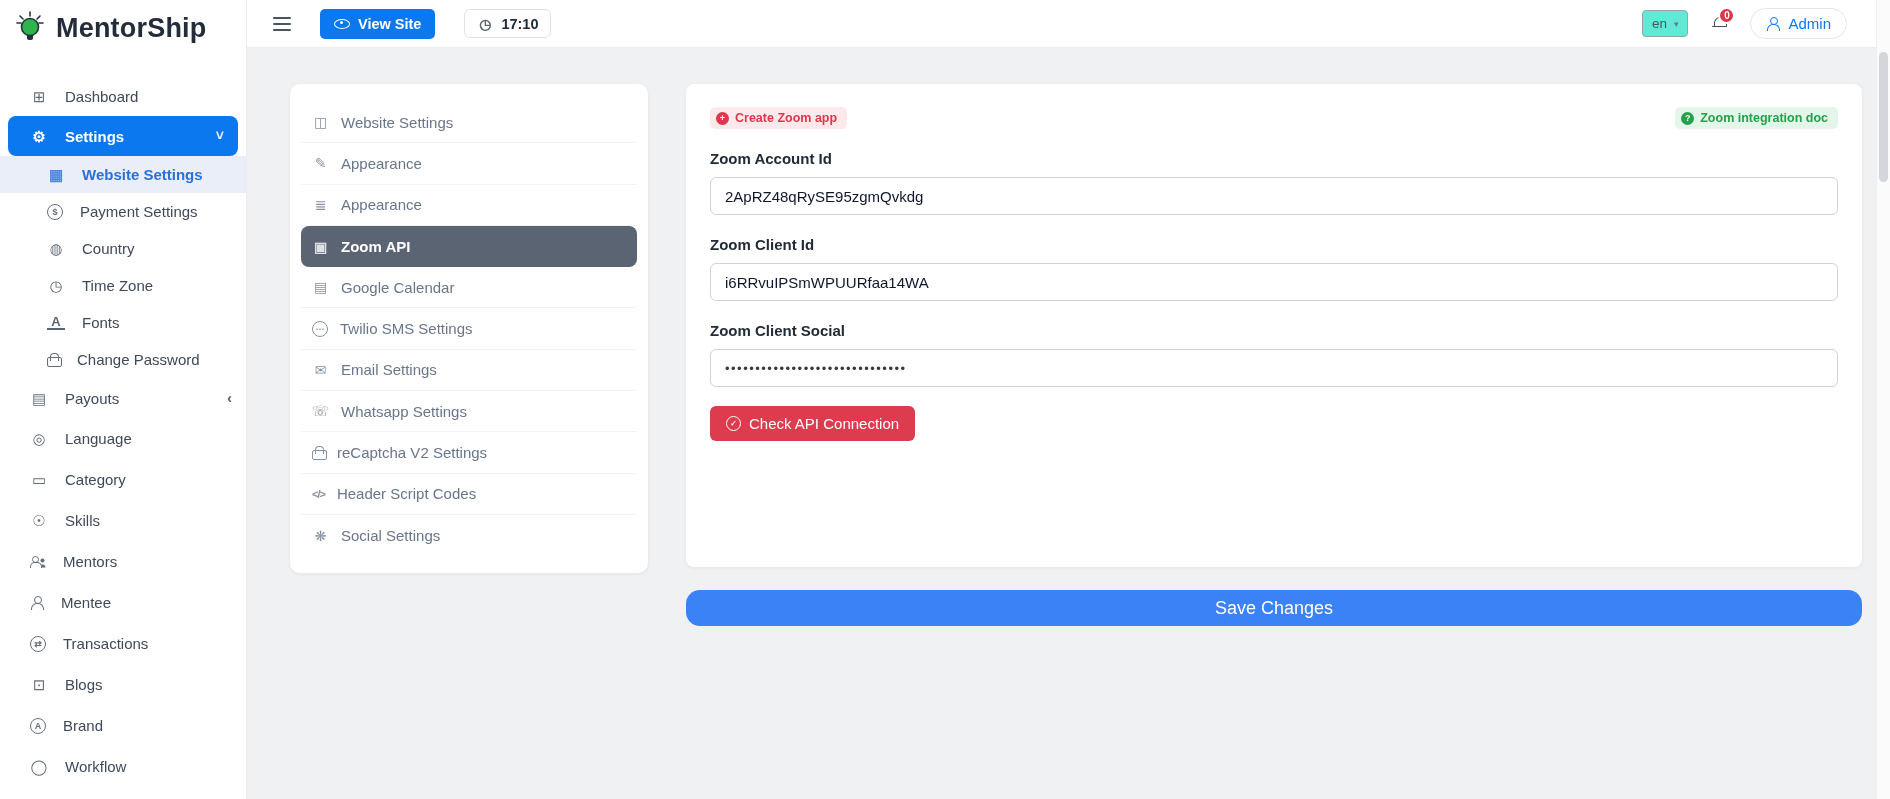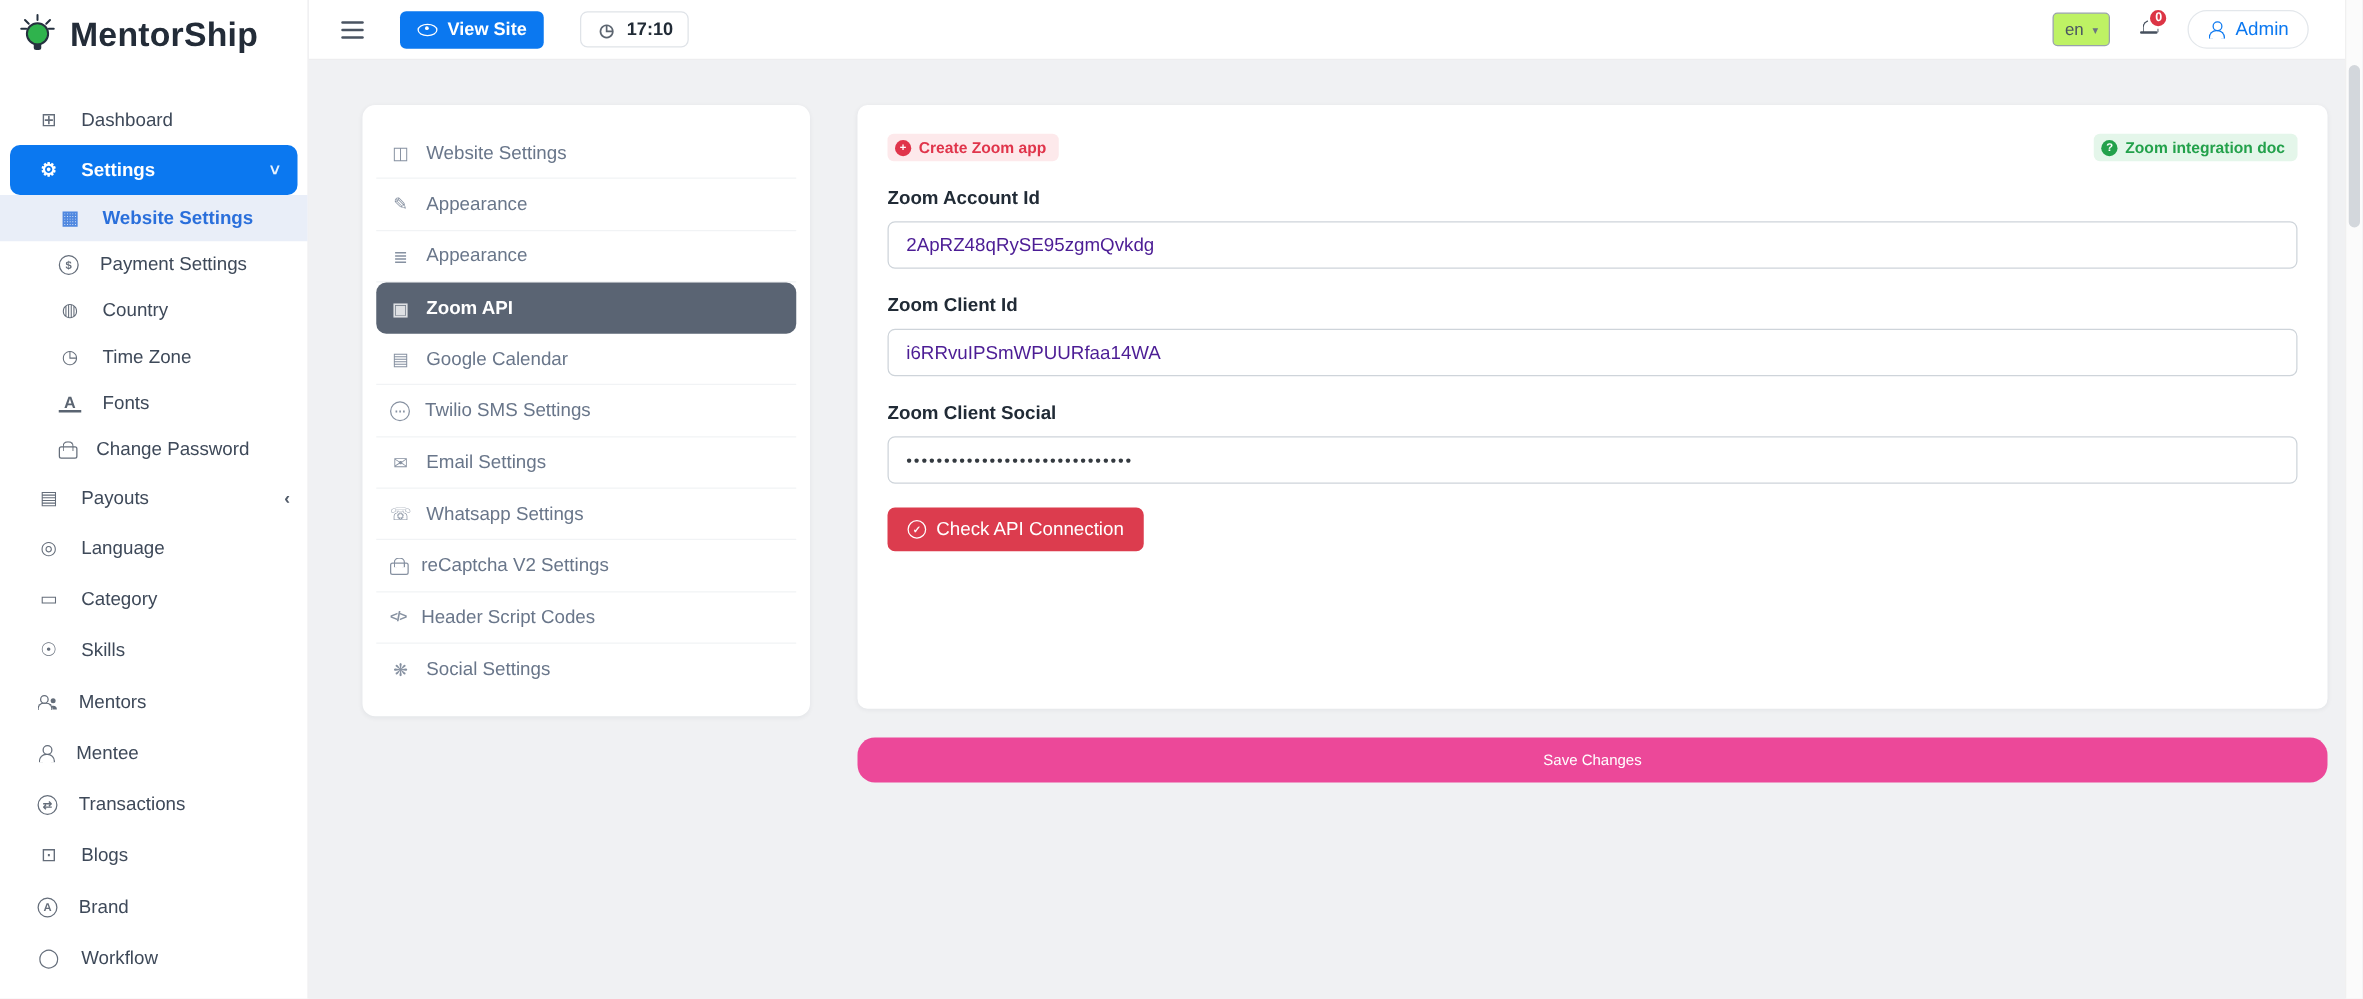--- a/index.html
+++ b/index.html
@@ -44,21 +44,21 @@
   .eye-icon::after { content:""; position:absolute; top:1.8px; left:5px; width:3.2px; height:3.2px; border-radius:50%; background:#fff; }
   .hamburger-icon { display:inline-block; width:18px; height:2px; background:#4a5462; border-radius:1px; box-shadow:0 -6px 0 #4a5462, 0 6px 0 #4a5462; }
 
   
   .topbar { position:absolute; left:236px; top:0; width:1643px; height:48px; background:#ffffff; border-bottom:1px solid #ededef; display:flex; align-items:center; z-index:4; }
   .tb-left { display:flex; align-items:center; gap:29px; padding-left:37px; }
   .btn-primary { display:inline-flex; align-items:center; gap:8px; background:#0b78f0; color:#fff; border:none; border-radius:5px; height:30px; padding:0 14px; font-size:14.5px; font-weight:700; font-family:inherit; cursor:pointer; }
   .time-badge { display:inline-flex; align-items:center; gap:7px; border:1px solid #dfe3e8; border-radius:6px; height:29px; padding:0 11px; color:#212b36; font-size:14.5px; font-weight:600; background:#fff; }
   .time-badge .i { font-size:14px; color:#343f4d; }
   .tb-right { margin-left:auto; display:flex; align-items:center; gap:24px; padding-right:32px; }
-  .lang-select { display:inline-flex; align-items:center; gap:7px; border:1px solid #99a2ac; border-radius:4px; height:27px; padding:0 9px; font-size:13.5px; color:#4a5462; background:#bef264; cursor:pointer; }
+  .lang-select { display:inline-flex; align-items:center; gap:7px; border:1px solid #99a2ac; border-radius:4px; height:27px; padding:0 9px; font-size:13.5px; color:#4a5462; background:#5eead4; cursor:pointer; }
   .lang-select .caret { font-size:9px; color:#6b7480; }
   .bell-wrap { position:relative; cursor:pointer; margin-top:3px; }
   .notif-badge { position:absolute; top:-9px; right:-9px; min-width:17px; height:17px; background:#dc3545; color:#fff; font-size:10px; font-weight:700; border-radius:50%; border:2px solid #fff; display:flex; align-items:center; justify-content:center; }
   .admin-pill { display:inline-flex; align-items:center; gap:8px; border:1px solid #e3e7eb; border-radius:16px; height:31px; padding:0 15px; color:#0b78f0; font-size:15px; font-weight:500; background:#fff; cursor:pointer; }
   .admin-pill .person-icon { opacity:1; }
 
   
   .content { position:absolute; left:247px; top:48px; width:1629px; height:751px; background:#f0f1f3; }
 
   .subnav-card { position:absolute; left:43px; top:36px; width:358px; height:489px; background:#fff; border-radius:10px; box-shadow:0 1px 4px rgba(20,30,50,.06); padding:18px 11px; }
@@ -71,27 +71,27 @@
   .main-panel { position:absolute; left:439px; top:36px; width:1176px; height:483px; background:#fff; border-radius:8px; box-shadow:0 1px 4px rgba(20,30,50,.06); padding:23px 24px; }
   .badge-row { display:flex; justify-content:space-between; align-items:flex-start; }
   .badge { display:inline-flex; align-items:center; gap:6px; border-radius:5px; padding:4px 10px 4px 6px; font-size:12.5px; font-weight:600; cursor:pointer; }
   .badge-red { background:#fde9eb; color:#e0354b; }
   .badge-green { background:#e4f6ea; color:#23a14b; }
   .dot { width:13px; height:13px; min-width:13px; border-radius:50%; color:#fff; font-size:9px; font-weight:700; display:inline-flex; align-items:center; justify-content:center; }
   .dot-red { background:#e0354b; }
   .dot-green { background:#23a14b; }
 
   .field-label { display:block; margin:21px 0 10px; font-size:15px; font-weight:700; color:#212b36; }
-  .text-input { width:100%; height:38px; border:1px solid #ced4da; border-radius:6px; padding:0 14px; font-size:15px; color:#4c1d95; font-family:inherit; background:#fff; outline:none; }
+  .text-input { width:100%; height:38px; border:1px solid #ced4da; border-radius:6px; padding:0 14px; font-size:15px; color:#0f172a; font-family:inherit; background:#fff; outline:none; }
   .text-input.secret { font-size:13px; letter-spacing:1.5px; color:#343a40; }
 
   .btn-danger { display:inline-flex; align-items:center; gap:8px; background:#dc3c4e; color:#fff; border:none; border-radius:6px; height:35px; padding:0 16px; font-size:15px; font-weight:500; font-family:inherit; margin-top:19px; cursor:pointer; }
   .btn-danger .circled { width:15px; height:15px; min-width:15px; font-size:8px; opacity:1; }
 
-  .save-btn { position:absolute; left:439px; top:542px; width:1176px; height:36px; background:#ec4899; color:#fff; border:none; border-radius:14px; font-size:12px; font-family:inherit; cursor:pointer; }
+  .save-btn { position:absolute; left:439px; top:542px; width:1176px; height:36px; background:#3b82f6; color:#fff; border:none; border-radius:14px; font-size:18px; font-family:inherit; cursor:pointer; }
 
   
   .scroll-track { position:absolute; right:0; top:0; width:14px; height:799px; background:#fbfbfb; border-left:1px solid #f0f0f0; z-index:6; }
   .scroll-thumb { position:absolute; left:2px; top:52px; width:9px; height:130px; background:#d3d7dc; border-radius:5px; cursor:pointer; }
 </style>
 </head>
 <body>
 
 <div class="page">
 

